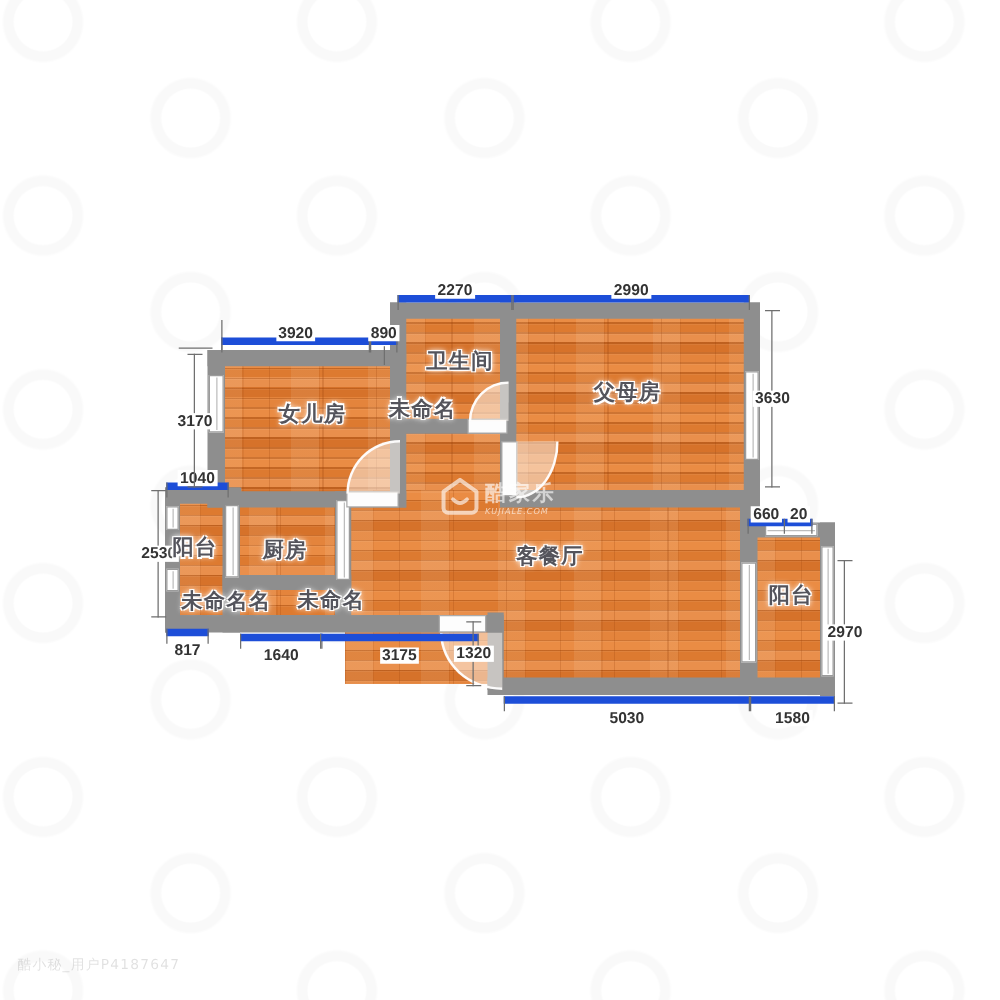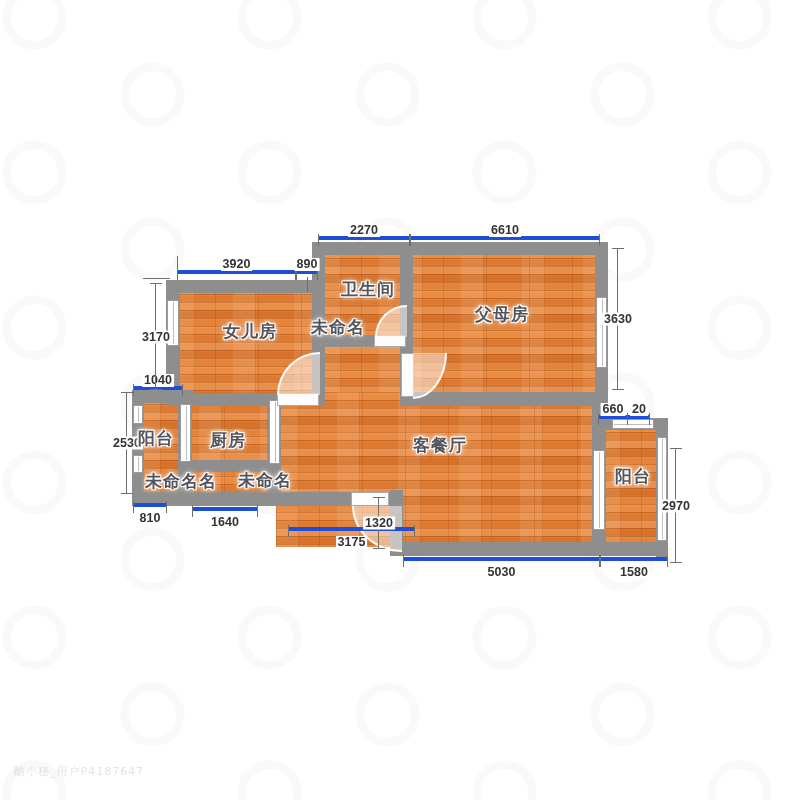--- a/index.html
+++ b/index.html
@@ -32,21 +32,21 @@
   .win{position:absolute;background:#ffffff;border:1px solid #9b9b9b;box-sizing:border-box;z-index:3;}
   .win.v::after{content:"";position:absolute;left:50%;top:1px;bottom:1px;width:1px;background:#bdbdbd;}
   .win.h::after{content:"";position:absolute;top:50%;left:1px;right:1px;height:1px;background:#bdbdbd;}
   .slab{position:absolute;background:#fdfdfd;box-shadow:0 0 0 1px #ababab;z-index:3;}
   .arc{position:absolute;background:rgba(255,250,243,0.5);z-index:3;}
   .arc.tl{border-top-left-radius:100% 100%;border-top:2px solid rgba(255,255,255,0.95);border-left:2px solid rgba(255,255,255,0.95);}
   .arc.br{border-bottom-right-radius:100% 100%;border-bottom:2px solid rgba(255,255,255,0.95);border-right:2px solid rgba(255,255,255,0.95);}
   .arc.bl{border-bottom-left-radius:100% 100%;border-bottom:2px solid rgba(255,255,255,0.95);border-left:2px solid rgba(255,255,255,0.95);}
   
   .dim{position:absolute;z-index:6;}
-  .dim.h{border-top:4px solid #1d4ed8;height:0;}
+  .dim.h{border-top:6px solid #1d4ed8;height:0;}
   .dim.h .tk{position:absolute;top:-6px;width:1px;height:12px;background:#6f6f6f;}
   .dim.h .tk.l{left:0;} .dim.h .tk.r{right:0;}
   .dim.v{border-left:1px solid #6f6f6f;width:0;}
   .dim.v .tk{position:absolute;left:-6px;width:12px;height:1px;background:#6f6f6f;}
   .dim.v .tk.t{top:0;} .dim.v .tk.b{bottom:0;}
   .lab{position:absolute;font:600 12.5px "Liberation Sans","DejaVu Sans",sans-serif;
        color:#333;background:#fff;padding:0 2px;line-height:13px;white-space:nowrap;}
   .dim.h .lab.above{left:50%;transform:translateX(-50%);bottom:3px;}
   .dim.h .lab.below{left:50%;transform:translateX(-50%);top:5px;}
   .dim.v .lab{left:0;top:50%;transform:translate(-50%,-50%);}
@@ -123,21 +123,21 @@
   <div class="ext" style="left:307px;top:277px;width:1px;height:15px;"></div>
 
   <div class="dim h" style="left:318px;top:236px;width:92px;">
     <i class="tk l"></i>
       <i class="tk r"></i>
     <b class="lab above">2270</b>
   </div>
   <div class="dim h" style="left:410px;top:236px;width:190px;">
     <i class="tk l"></i>
       <i class="tk r"></i>
-    <b class="lab above">6610</b>
+    <b class="lab above">2990</b>
   </div>
   <div class="dim h" style="left:177px;top:270px;width:119px;">
     <i class="tk l"></i>
       <i class="tk r"></i>
     <b class="lab above">3920</b>
   </div>
   <div class="dim h" style="left:296px;top:270px;width:22px;">
     <i class="tk l"></i>
       <i class="tk r"></i>
     <b class="lab above">890</b>
@@ -152,28 +152,28 @@
       <i class="tk r"></i>
     <b class="lab above">660</b>
   </div>
   <div class="dim h" style="left:628px;top:415px;width:22px;text-align:right;">
     <i class="tk r"></i>
     <b class="lab above">20</b>
   </div>
   <div class="dim h" style="left:133px;top:503px;width:34px;">
     <i class="tk l"></i>
       <i class="tk r"></i>
-    <b class="lab below">810</b>
+    <b class="lab below">817</b>
   </div>
   <div class="dim h" style="left:192px;top:507px;width:66px;">
     <i class="tk l"></i>
       <i class="tk r"></i>
     <b class="lab below">1640</b>
   </div>
-  <div class="dim h" style="left:288px;top:507px;width:127px;margin-top:20px;">
+  <div class="dim h" style="left:256px;top:507px;width:127px;">
     <i class="tk l"></i>
       <i class="tk r"></i>
     <b class="lab below">3175</b>
   </div>
   <div class="dim h" style="left:403px;top:557px;width:197px;">
     <i class="tk l"></i>
       <i class="tk r"></i>
     <b class="lab below">5030</b>
   </div>
   <div class="dim h" style="left:600px;top:557px;width:68px;">
@@ -212,16 +212,28 @@
   <span class="room" style="left:338px;top:327px;">未命名</span>
   <span class="room" style="left:250px;top:331px;">女儿房</span>
   <span class="room" style="left:502px;top:314px;">父母房</span>
   <span class="room" style="left:156px;top:438px;">阳台</span>
   <span class="room" style="left:228px;top:440px;">厨房</span>
   <span class="room" style="left:440px;top:445px;">客餐厅</span>
   <span class="room" style="left:633px;top:476px;">阳台</span>
   <span class="room" style="left:181px;top:481px;">未命名名</span>
   <span class="room" style="left:265px;top:480px;">未命名</span>
 
+  <div class="wm-center">
+    <span>
+      <svg width="32" height="32" viewBox="0 0 34 34">
+        <path d="M17 2 L31 12 V26 a4 4 0 0 1 -4 4 H7 a4 4 0 0 1 -4 -4 V12 Z" fill="none" stroke="#ffffff" stroke-width="3.4" stroke-linejoin="round"></path>
+        <path d="M11 18.5 q6 6.5 12 0" fill="none" stroke="#ffffff" stroke-width="3.2" stroke-linecap="round"></path>
+      </svg>
+    </span>
+    <span class="txt">
+      <b class="wm-brand">酷家乐</b>
+      <i class="wm-domain">KUJIALE.COM</i>
+    </span>
+  </div>
 
   <div class="wm-corner">酷小秘_用户P4187647</div>
 
 </div>
 
 </body></html>

